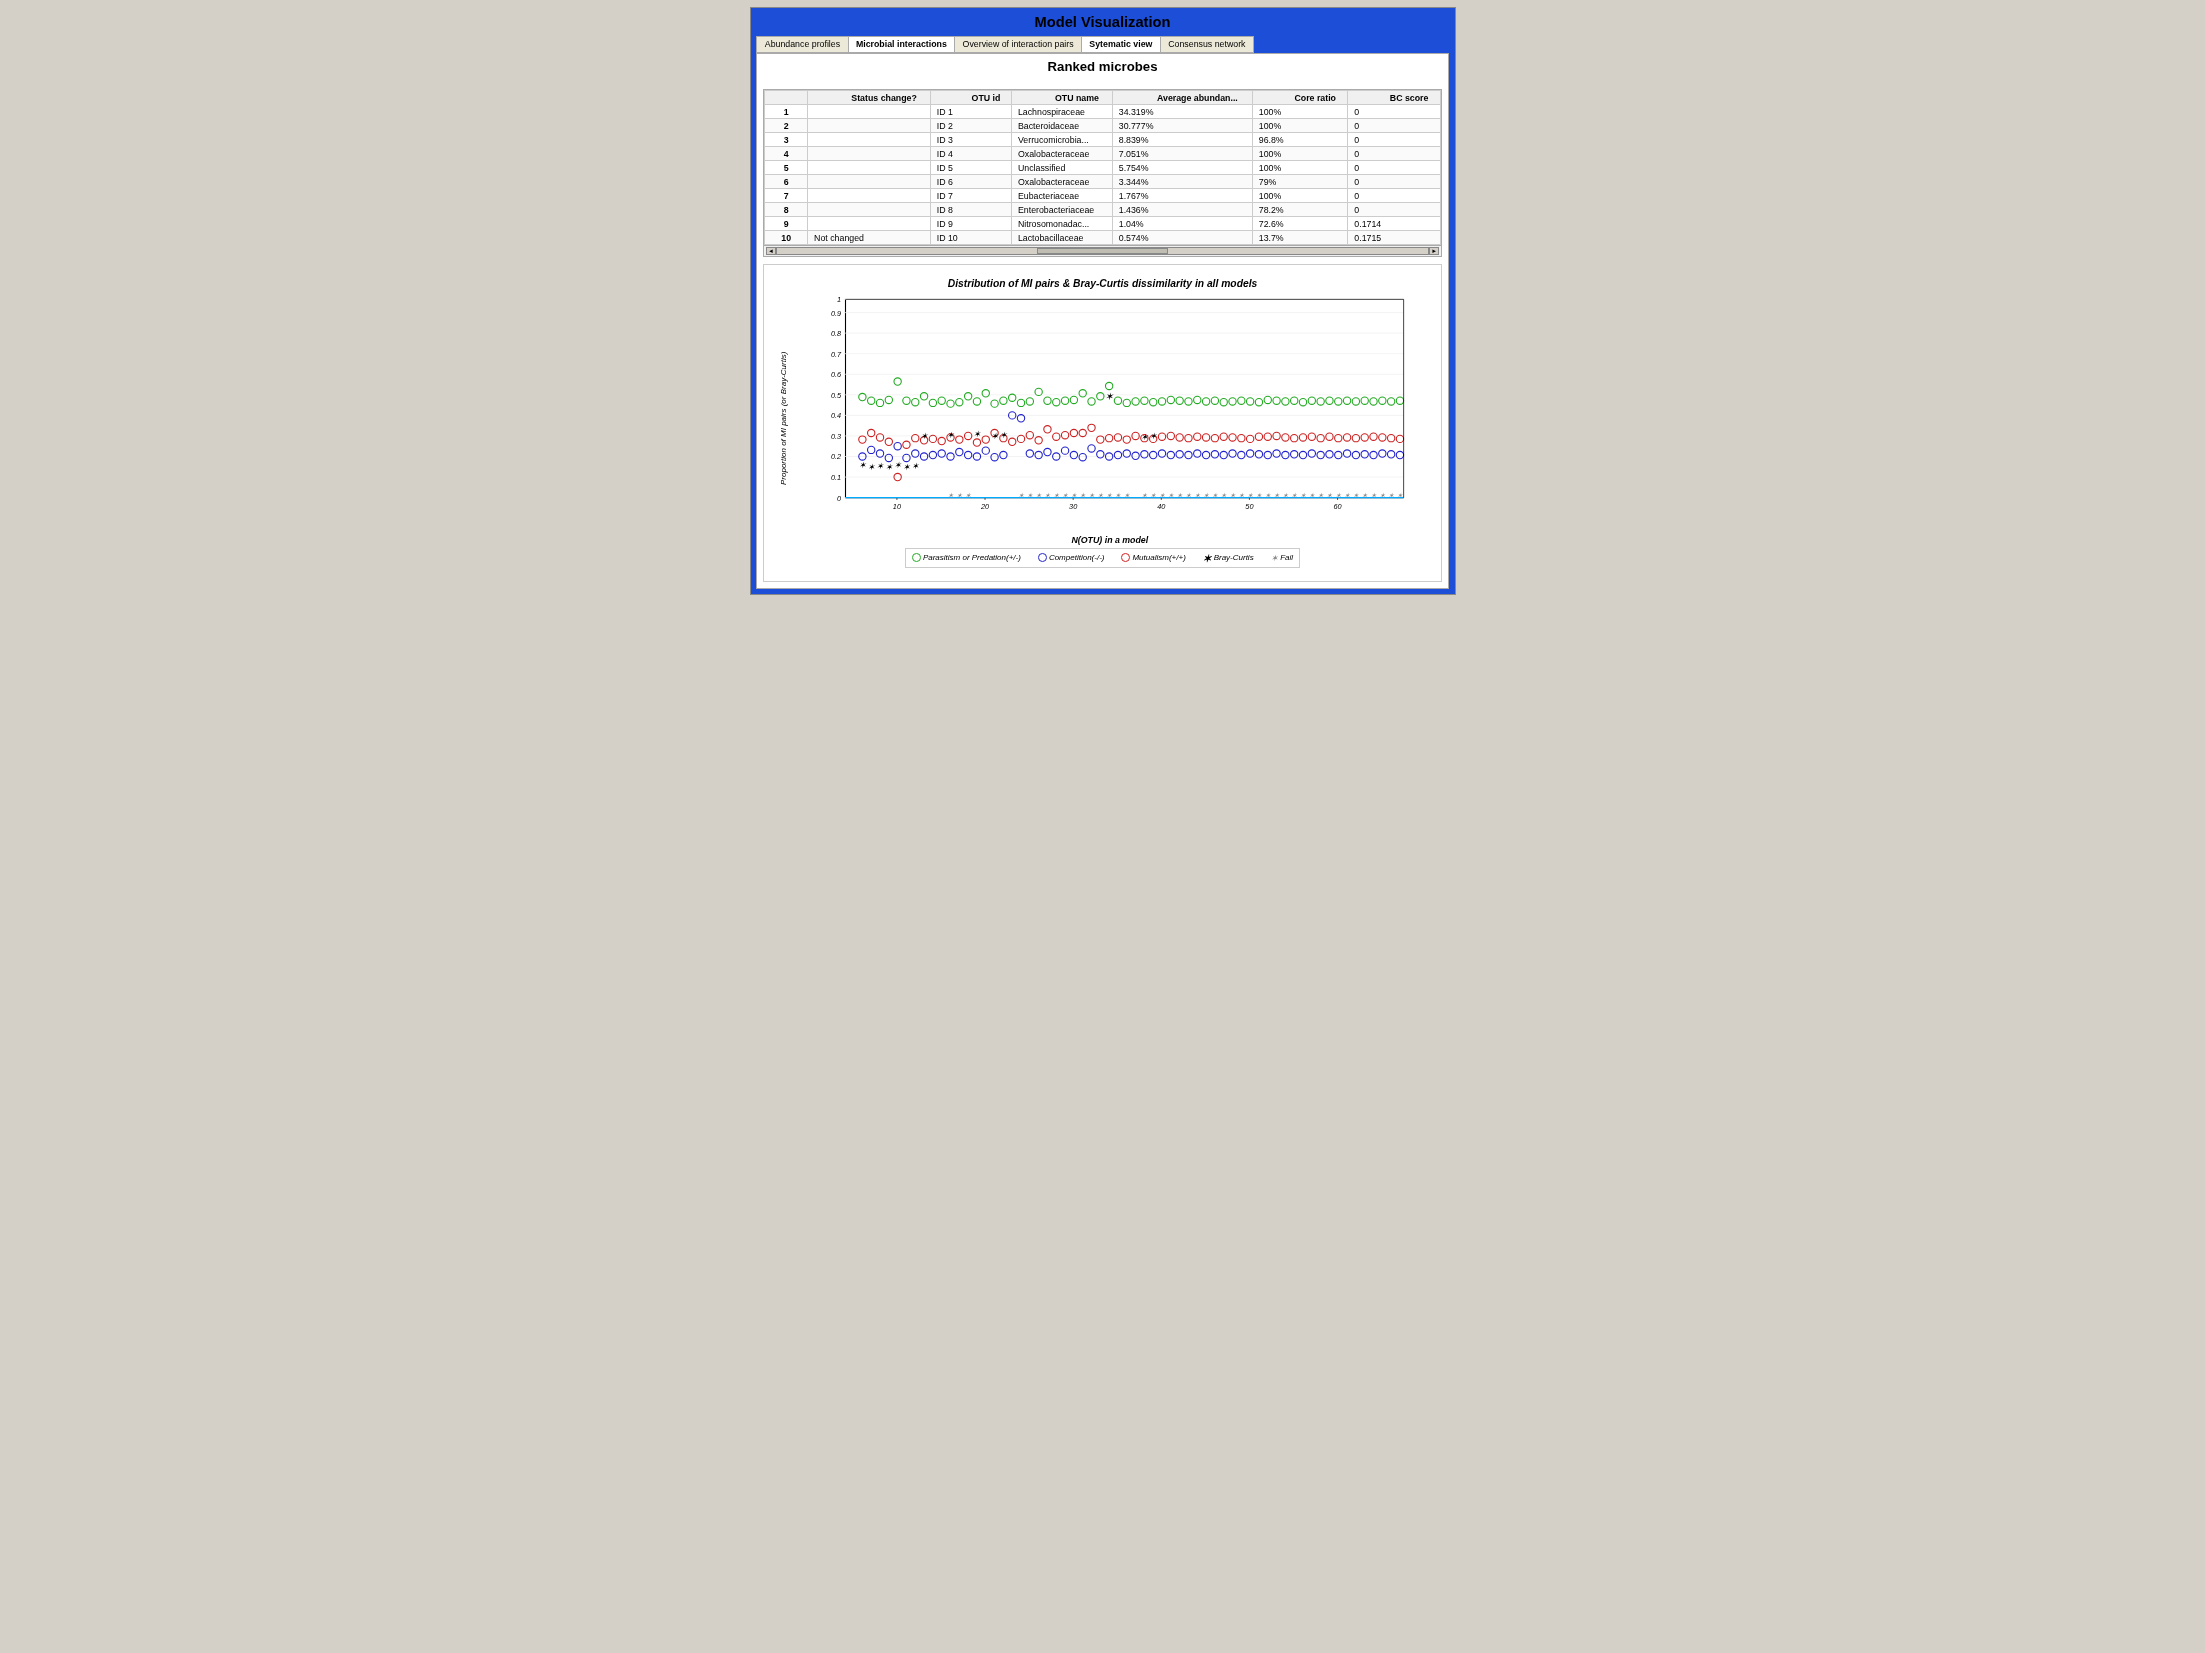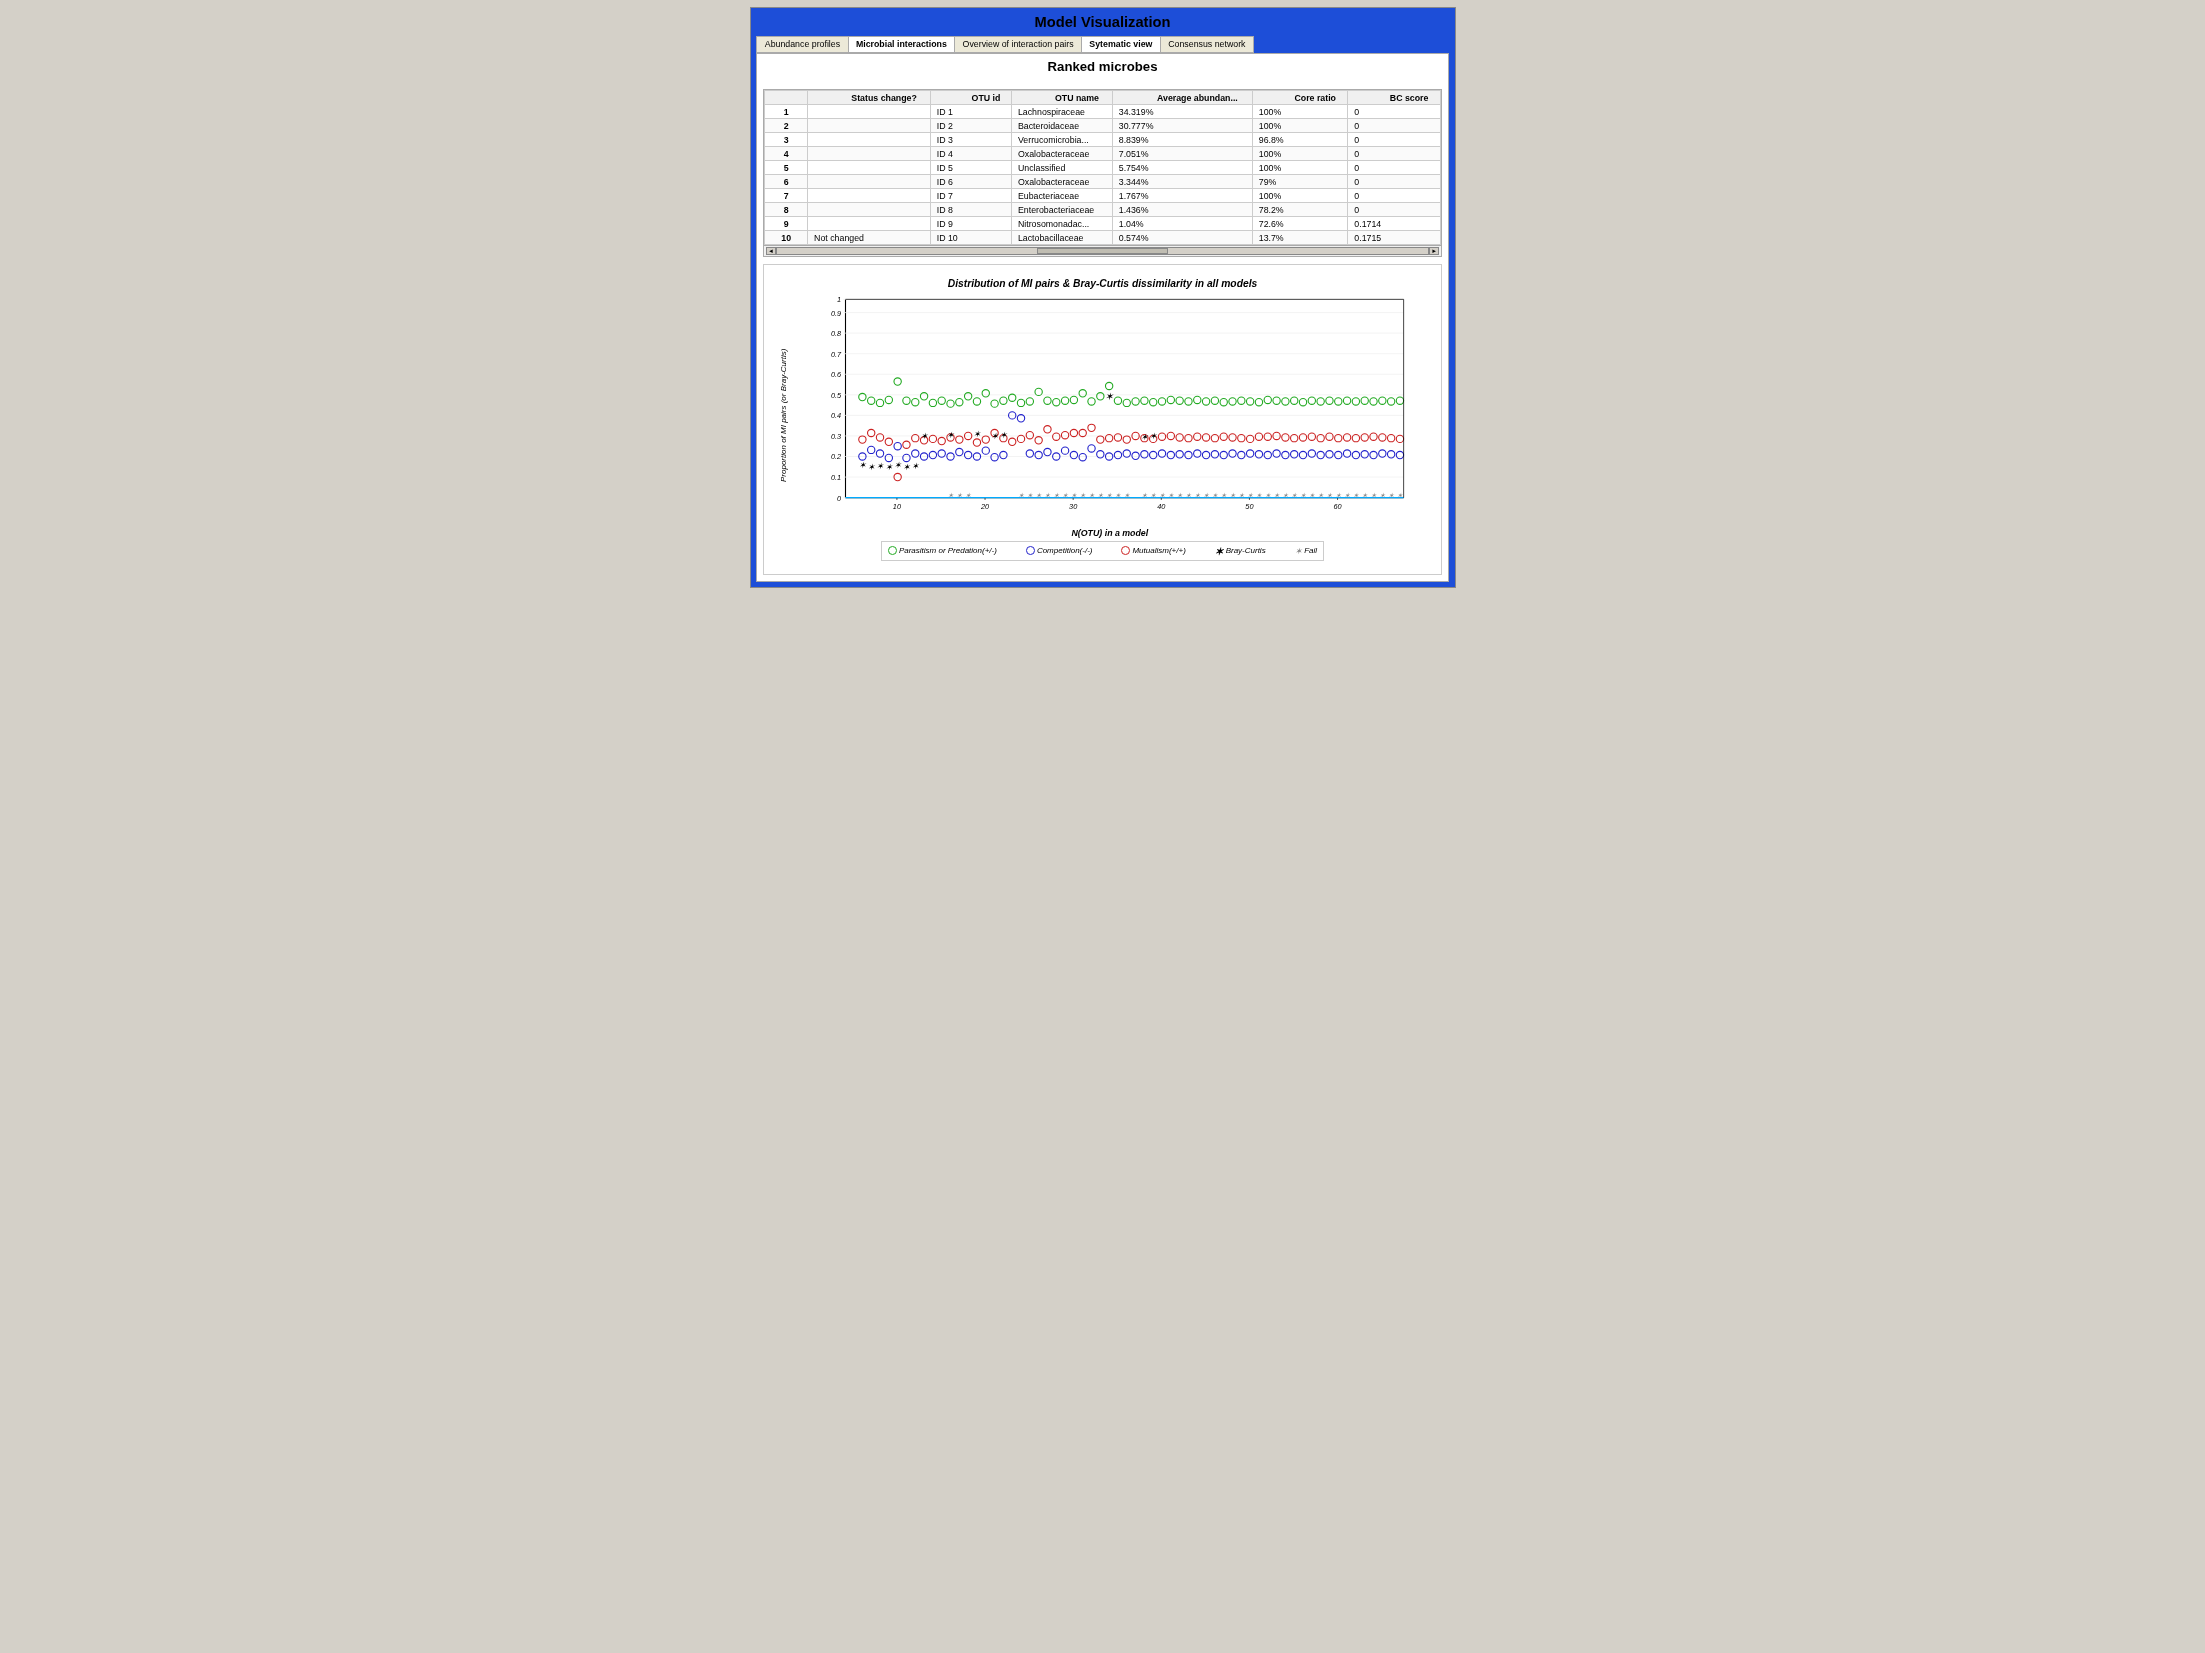--- a/index.html
+++ b/index.html
@@ -154,27 +154,27 @@
       position: relative;
     }
     svg.chart-svg {
       width: 100%;
       height: 235px;
       display: block;
     }
     .x-axis-label {
       text-align: center;
       font-size: 8.8px;
-      margin-top: 1px;
+      margin-top: 8px;
       font-weight: bold;
     }
     .legend {
       display: flex;
       justify-content: center;
-      gap: 29px;
+      gap: 17px;
       font-size: 8px;
       margin-top: 2.9px;
       flex-wrap: wrap;
       border: 0.7px solid #ccc;
       padding: 2.9px 5.9px;
       width: fit-content;
       margin-left: auto;
       margin-right: auto;
     }
     .legend-item {

